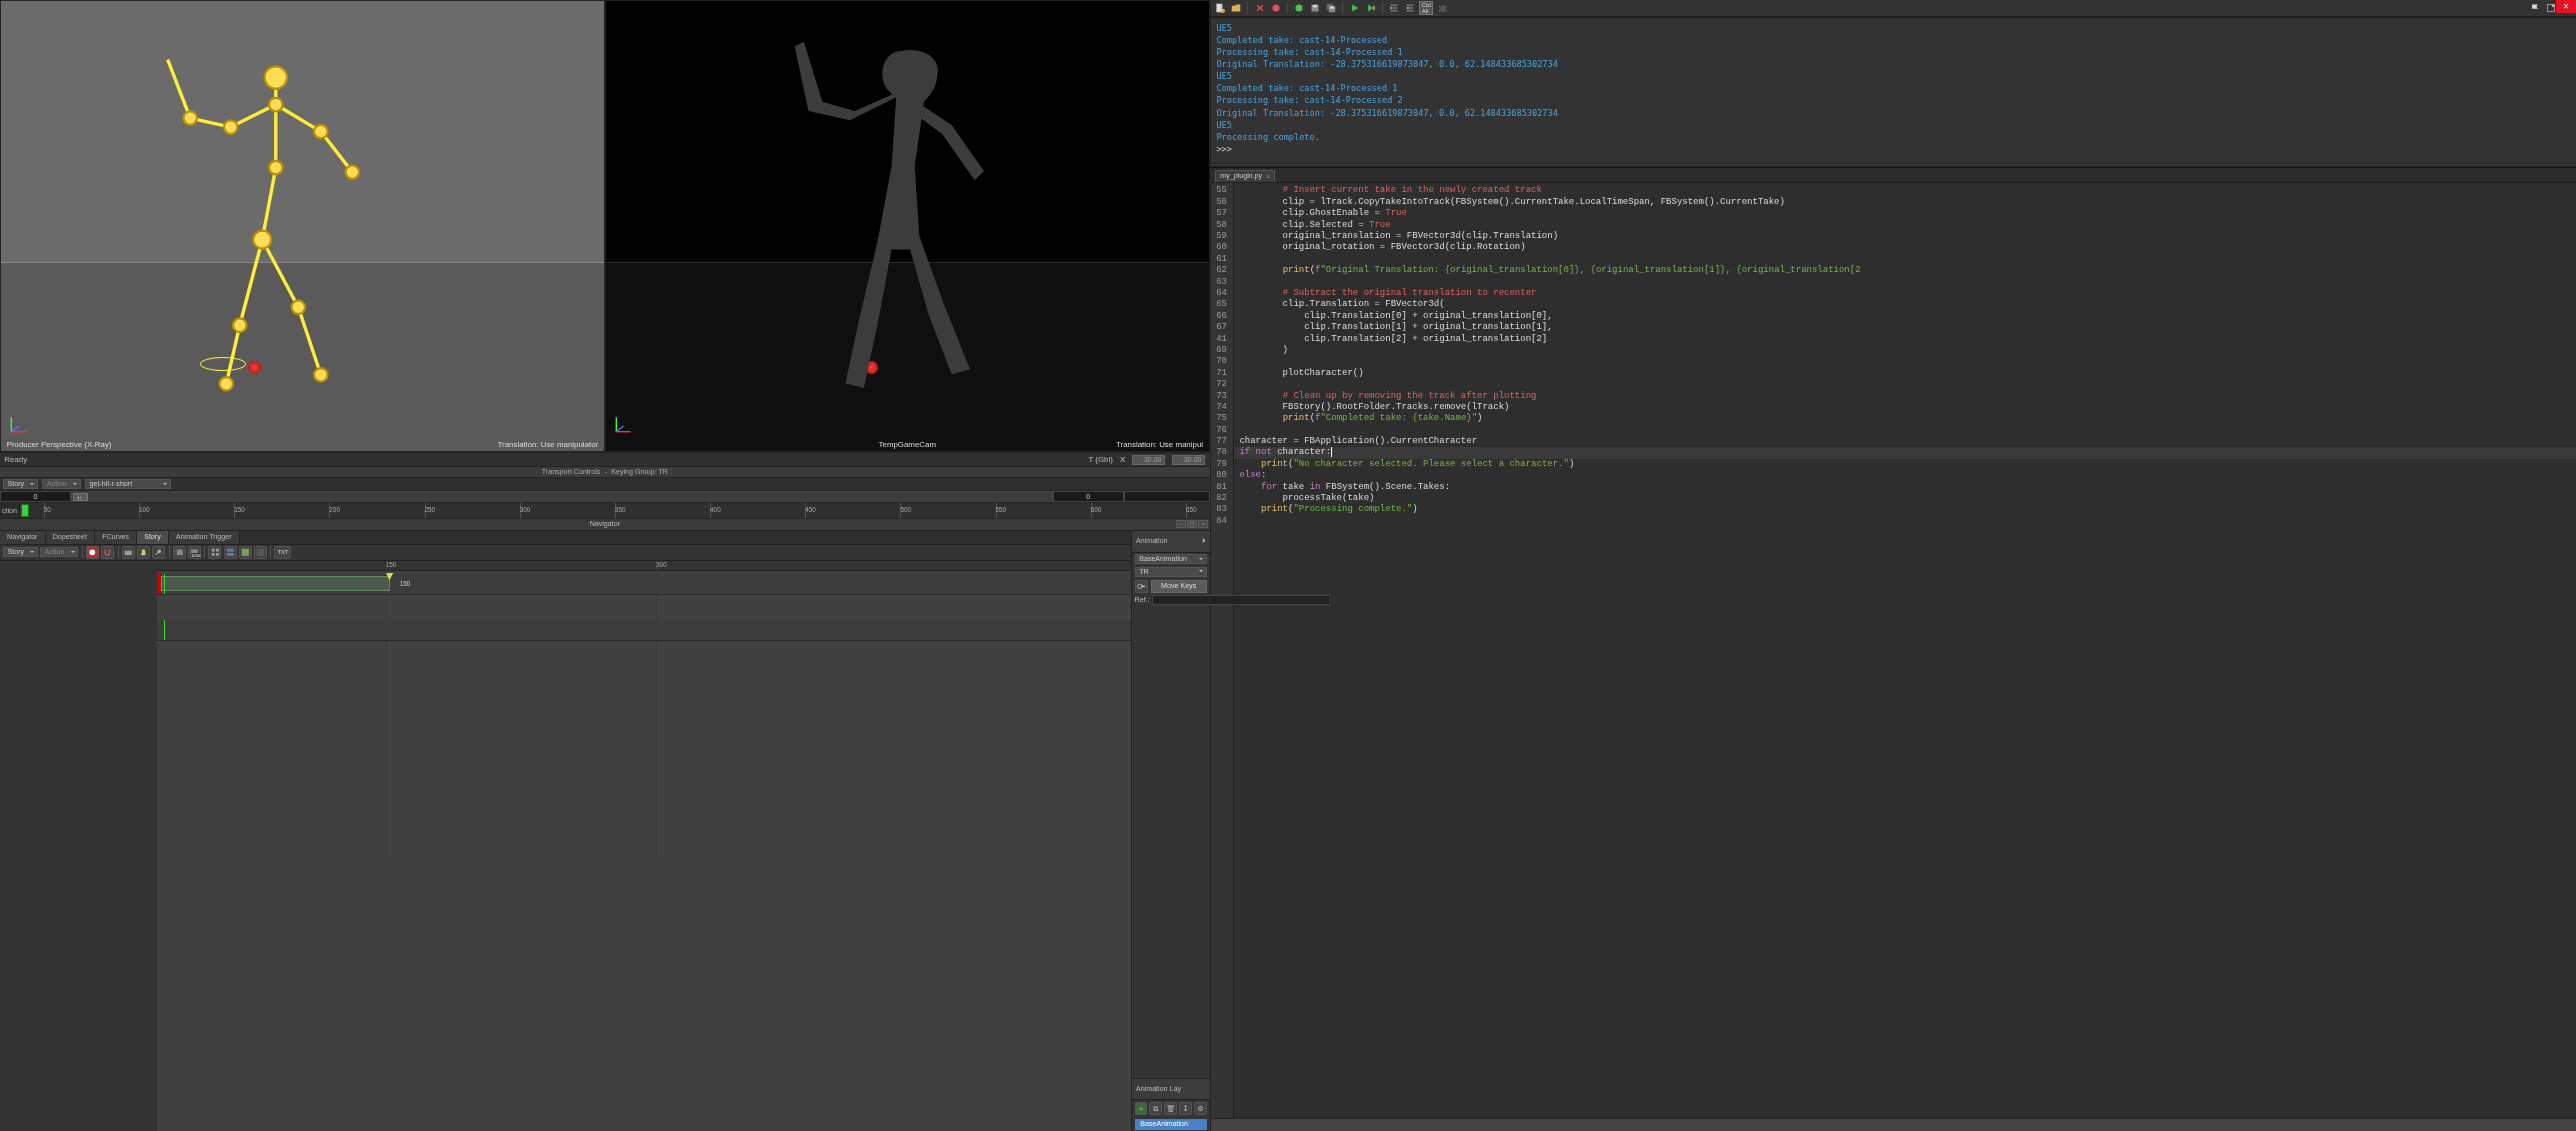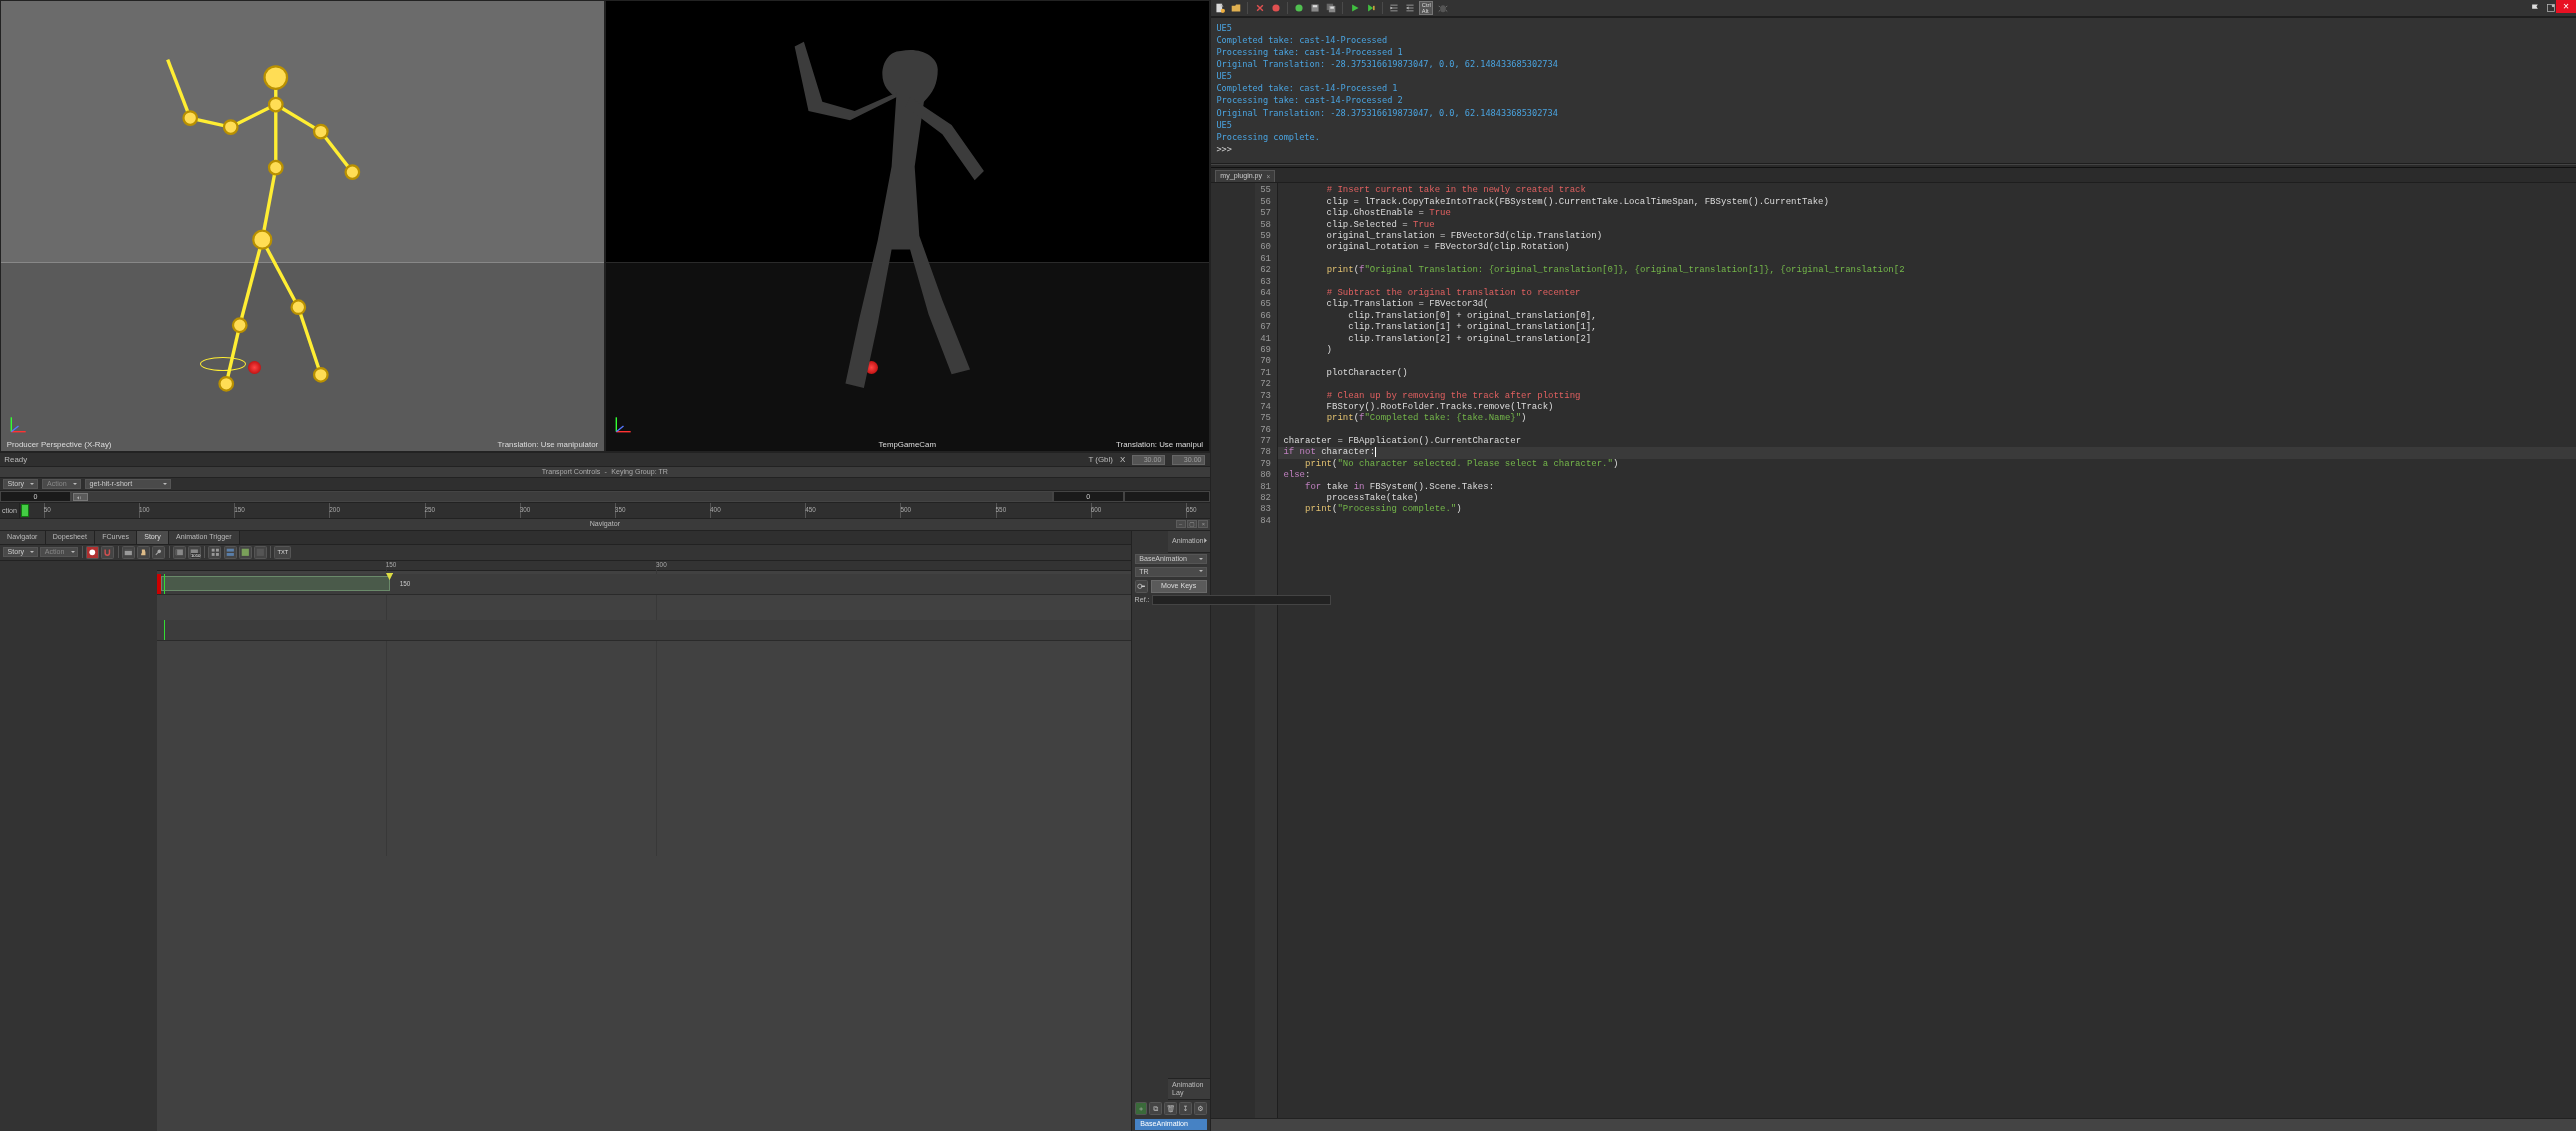--- a/index.html
+++ b/index.html
@@ -63,21 +63,21 @@
   .story-ruler .ticklabel { position:absolute; top:0; font-size:6.4px; color:#aaa; }
   .story-ruler .grid { position:absolute; top:0; bottom:-286px; width:0.7px; background:#383838; }
   .clip-track { position:absolute; height:21.4px; left:0; right:0; background:#3c3c3c; border-bottom:0.7px solid #2a2a2a; }
   .clip { position:absolute; top:2.1px; height:15.7px; background:#4a5a4a; border:0.7px solid #6a8a6a; }
   .clip .frame-tag { position:absolute; right:-21.4px; top:2.9px; font-size:6.4px; color:#ccc; }
   .clip-start { position:absolute; top:0; bottom:0; width:4.3px; left:0; background:#cc0000; }
   .playhead { position:absolute; top:0; bottom:0; width:0.7px; background:#33dd33; }
   .story-handle { width:10px; height:10px; background:#4a4a4a; border:0.7px solid #666; }
 
   .anim-panel { position:absolute; right:0; top:0; width:79px; bottom:0; background:#343434; border-left:0.7px solid #222; display:flex; flex-direction:column; font-size:7.1px;}
-  .anim-panel .hdr { height:22px; background:#3c3c3c; border-bottom:0.7px solid #222; display:flex; align-items:center; padding:0 4.3px; justify-content:space-between;margin-left:36px;}
+  .anim-panel .hdr { height:22px; background:#3c3c3c; border-bottom:0.7px solid #222; display:flex; align-items:center; padding:0 4.3px; justify-content:space-between;}
   .anim-panel .row { display:flex; align-items:center; gap:2.9px; padding:1.4px 2.9px;}
   .btn { background:#5a5a5a; border:0.7px solid #6a6a6a; color:#ddd; height:13px; padding:0 5.7px; display:inline-flex; align-items:center; font-size:7.1px;}
   .layer-item { background:#4682c4; color:#fff; padding:1.4px 5.7px; margin:1.4px 2.9px;}
   .rp-icons { display:flex; gap:2.1px; padding:2.1px 2.9px; }
 
   
   .r-toolbar { height:17px; background:#333; border-bottom:0.7px solid #1e1e1e; display:flex; align-items:center; gap:2.9px; padding:0 2.9px;}
   .r-toolbar .right-icons { margin-left:auto; display:flex; gap:2.9px; }
   .r-icon { width:13px; height:13px; display:inline-flex; align-items:center; justify-content:center; }
   .r-icon svg { width:10px; height:10px; }
@@ -86,21 +86,21 @@
 
   .console { background:#333; border-bottom:0.7px solid #1e1e1e; padding:4.3px 5.7px; font-family:Consolas,monospace; font-size:8.6px; line-height:1.4; color:#4aa3df; overflow:auto; height:147px; border-top:0.7px solid #1e1e1e; }
   .console .prompt { color:#ccc; }
   .splitter-h { height:4.3px; background:#2a2a2a; border-top:0.7px solid #444; border-bottom:0.7px solid #111; cursor:row-resize;}
 
   .tabrow { height:14.3px; background:#2b2b2b; border-bottom:0.7px solid #1e1e1e; display:flex; align-items:flex-end; padding-left:4.3px;}
   .filetab { background:#3c3c3c; color:#ccc; font-size:7.1px; padding:1.4px 4.3px; border:0.7px solid #555; border-bottom:none; display:flex; align-items:center; gap:4.3px;}
   .filetab .close { color:#999; font-size:6.4px;}
 
   .editor { flex:1; display:flex; background:#2e2e2e; font-family:Consolas,'Courier New',monospace; font-size:9px; overflow:auto; }
-  .gutter { background:#343434; color:#9a9a9a; text-align:right; padding:2.9px 5.7px 2.9px 2.9px; user-select:none; border-right:0.7px solid #1e1e1e; min-width:23px;margin-left:44px;}
+  .gutter { background:#343434; color:#9a9a9a; text-align:right; padding:2.9px 5.7px 2.9px 2.9px; user-select:none; border-right:0.7px solid #1e1e1e; min-width:23px;}
   .gutter div { height:11.4px; line-height:11.4px;}
   .code { padding:2.9px 0; color:#ddd; white-space:pre; flex:1; position:relative;}
   .code .line { height:11.4px; line-height:11.4px; padding-left:5.7px;}
   .code .current { background:#3a3a3a; }
   .caret { display:inline-block; width:0.7px; height:10px; background:#fff; vertical-align:middle;}
   .tok-kw { color:#c080c0; }
   .tok-cm { color:#e06060; }
   .tok-str { color:#74b74a; }
   .tok-bool { color:#e06060; }
   .tok-pf { color:#e0c070; }

